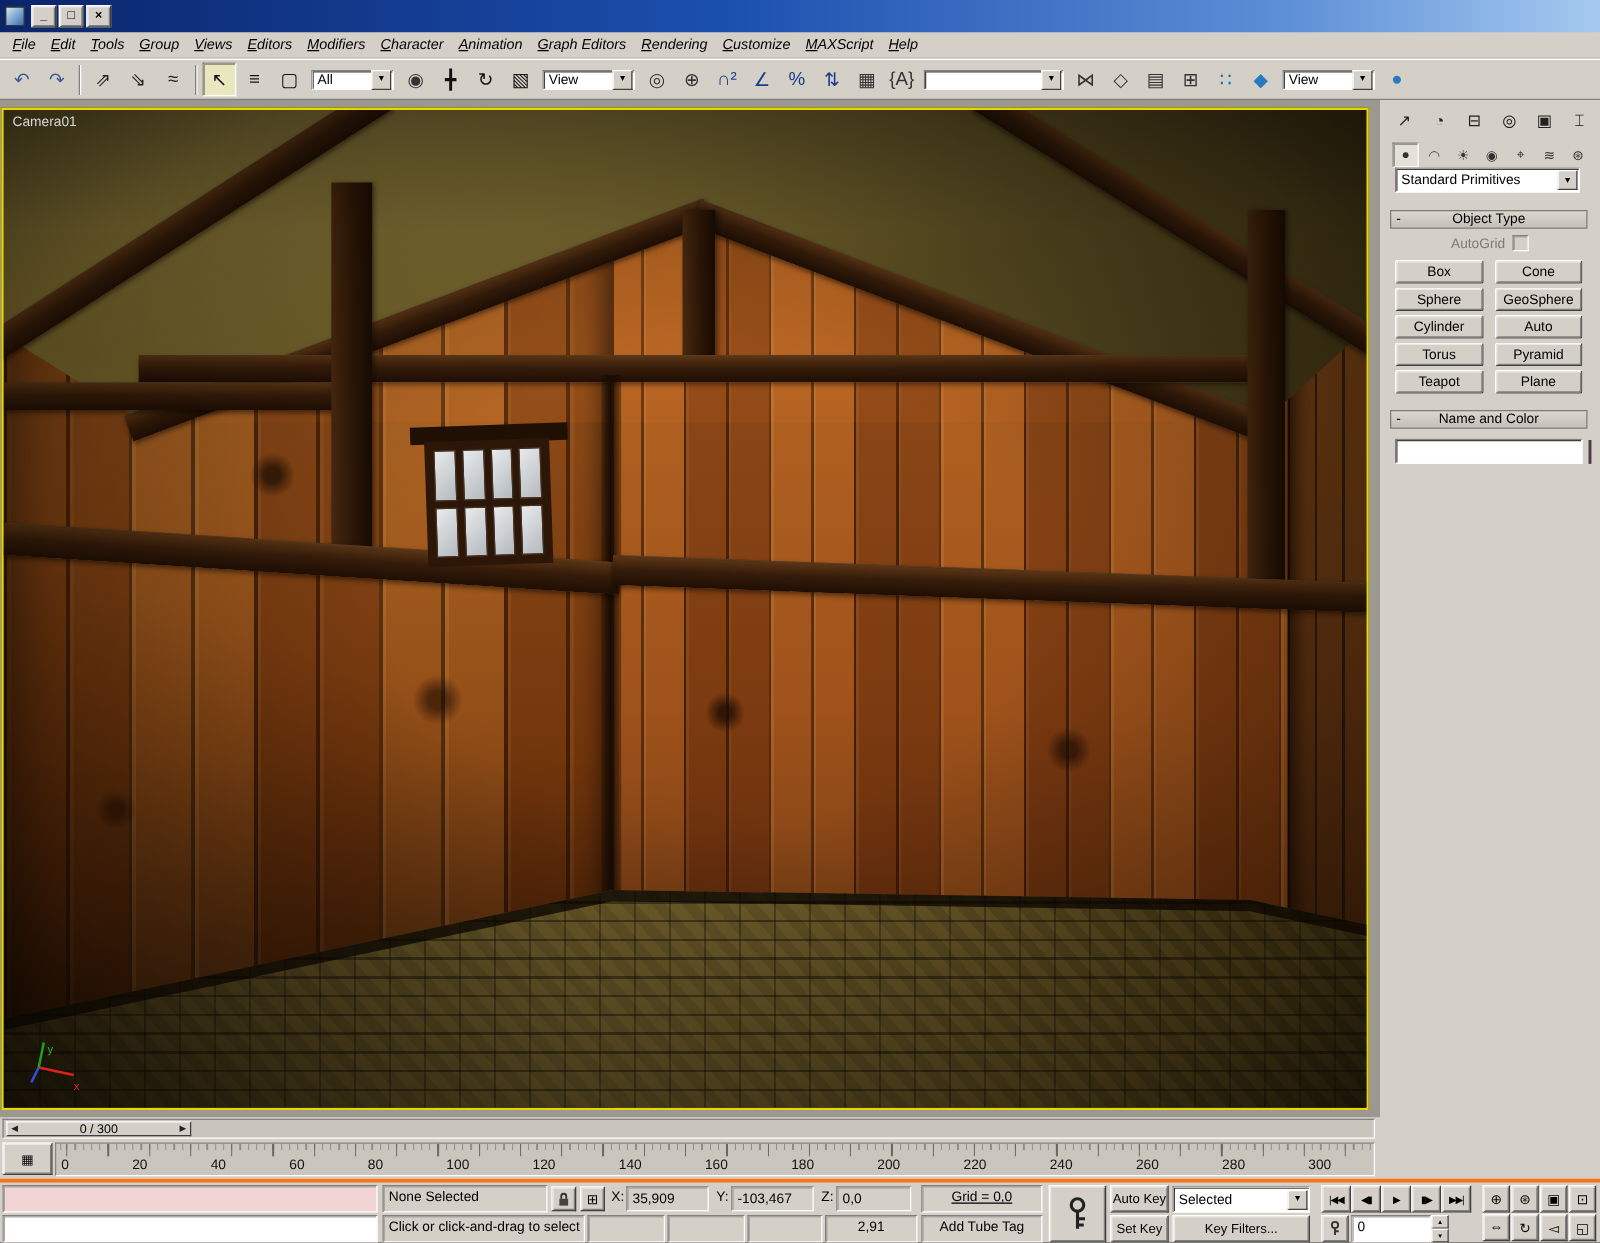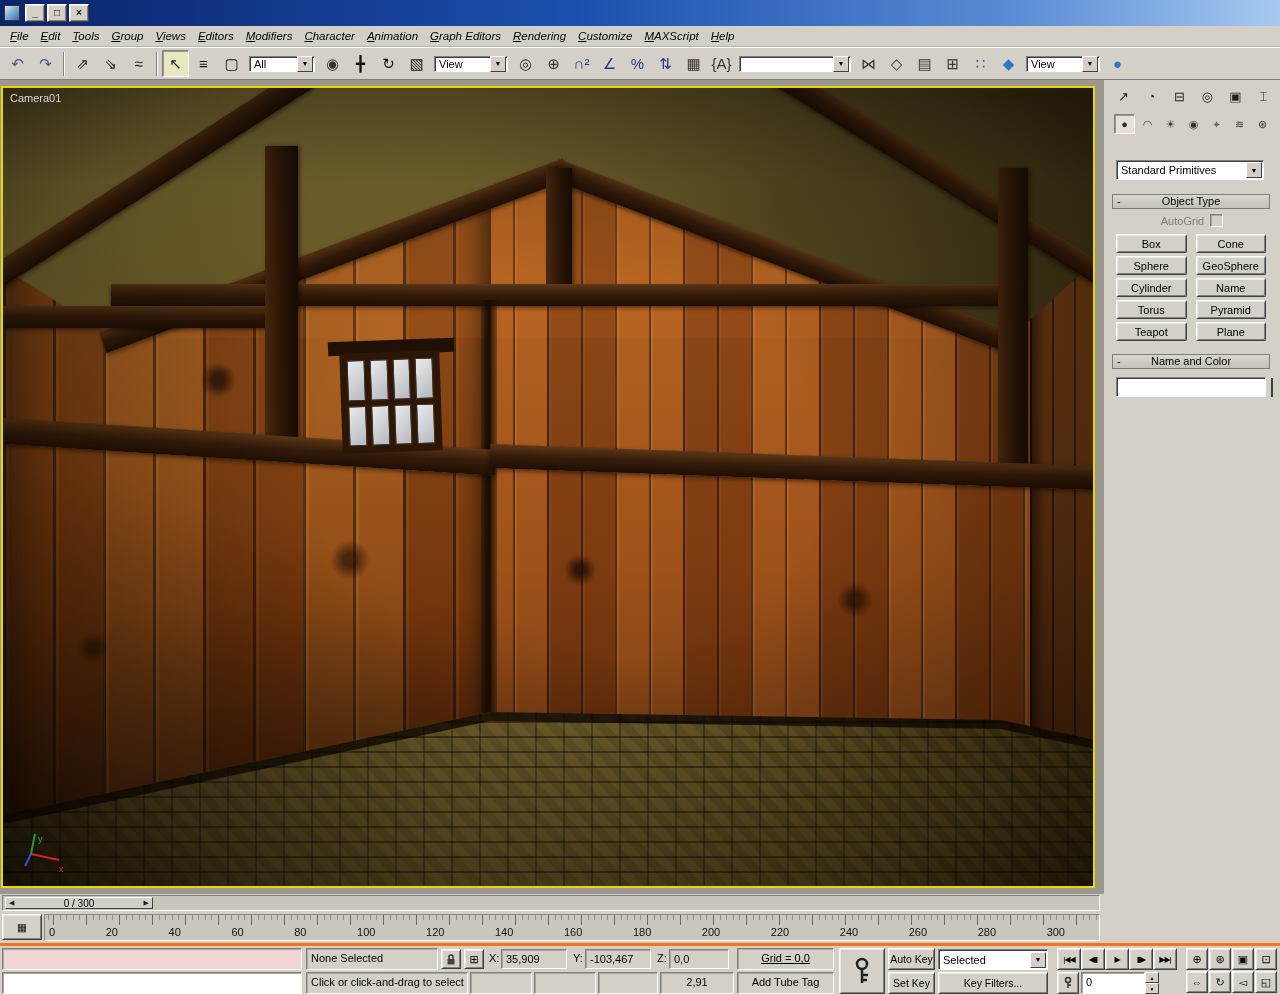--- a/index.html
+++ b/index.html
@@ -128,21 +128,21 @@
 
 
 .command-panel { position:absolute; left:1104px; top:80px; width:176px; height:863px; background:#d4d0c8; }
 .cp-tabs { display:flex; gap:5px; margin:6px 4px 0 8px; }
 .cp-tab { width:23px; height:21px; background:transparent; border:1px solid transparent; font-size:13px; color:#222;
   display:flex; align-items:center; justify-content:center; }
 .cp-subtabs { display:flex; gap:2px; margin:7px 4px 0 10px; }
 .cp-subtab { width:21px; height:20px; background:transparent; border:1px solid transparent; font-size:11px; color:#333;
   display:flex; align-items:center; justify-content:center; }
 .cp-subtab.active { background:#e4e1d6; border-color:#808080 #fff #fff #808080; box-shadow:inset 1px 1px 0 #9a9788; }
-.cp-dropdown { margin:26px 10px 0 12px; width:148px; height:20px;justify-content:center; }
+.cp-dropdown { margin:0 10px 0 12px; width:148px; height:20px;justify-content:center; }
 .rollout { position:relative; margin:14px 10px 0 8px; height:15px; border:1px solid #7e7b74;
   background:linear-gradient(#dad7cf,#c4c0b8); font-size:11px; }
 .rollout .roll-minus { position:absolute; left:4px; top:0; line-height:13px; }
 .rollout .roll-title { position:absolute; left:0; right:0; text-align:center; line-height:13px; }
 .autogrid-row { display:flex; align-items:center; justify-content:center; gap:6px; margin-top:5px; color:#7e7a74; }
 .checkbox { width:13px; height:13px; background:#d4d0c8; border:1px solid; border-color:#808080 #fff #fff #808080; box-shadow:inset 1px 1px 0 #a8a49c; }
 .obj-buttons { display:grid; grid-template-columns:1fr 1fr; gap:3px 9px; margin:7px 14px 0 12px; }
 .obj-btn { height:19px; font-size:11px; background:#d4d0c8; border:1px solid; border-color:#fff #404040 #404040 #fff;
   box-shadow:inset 1px 1px 0 #ece9e2, inset -1px -1px 0 #808080; border-radius:2px; }
 .nc-rollout { margin-top:13px; }
@@ -469,21 +469,21 @@
     <span>AutoGrid</span>
     <span class="checkbox"></span>
   </div>
   <div class="obj-buttons">
 
   <button class="obj-btn">Box</button>
       <button class="obj-btn">Cone</button>
       <button class="obj-btn">Sphere</button>
       <button class="obj-btn">GeoSphere</button>
       <button class="obj-btn">Cylinder</button>
-      <button class="obj-btn">Name</button>
+      <button class="obj-btn">Auto</button>
       <button class="obj-btn">Torus</button>
       <button class="obj-btn">Pyramid</button>
       <button class="obj-btn">Teapot</button>
       <button class="obj-btn">Plane</button>
     </div>
   <div class="rollout nc-rollout">
     <span class="roll-minus">-</span>
     <span class="roll-title">Name and Color</span>
   </div>
   <div class="name-row">

